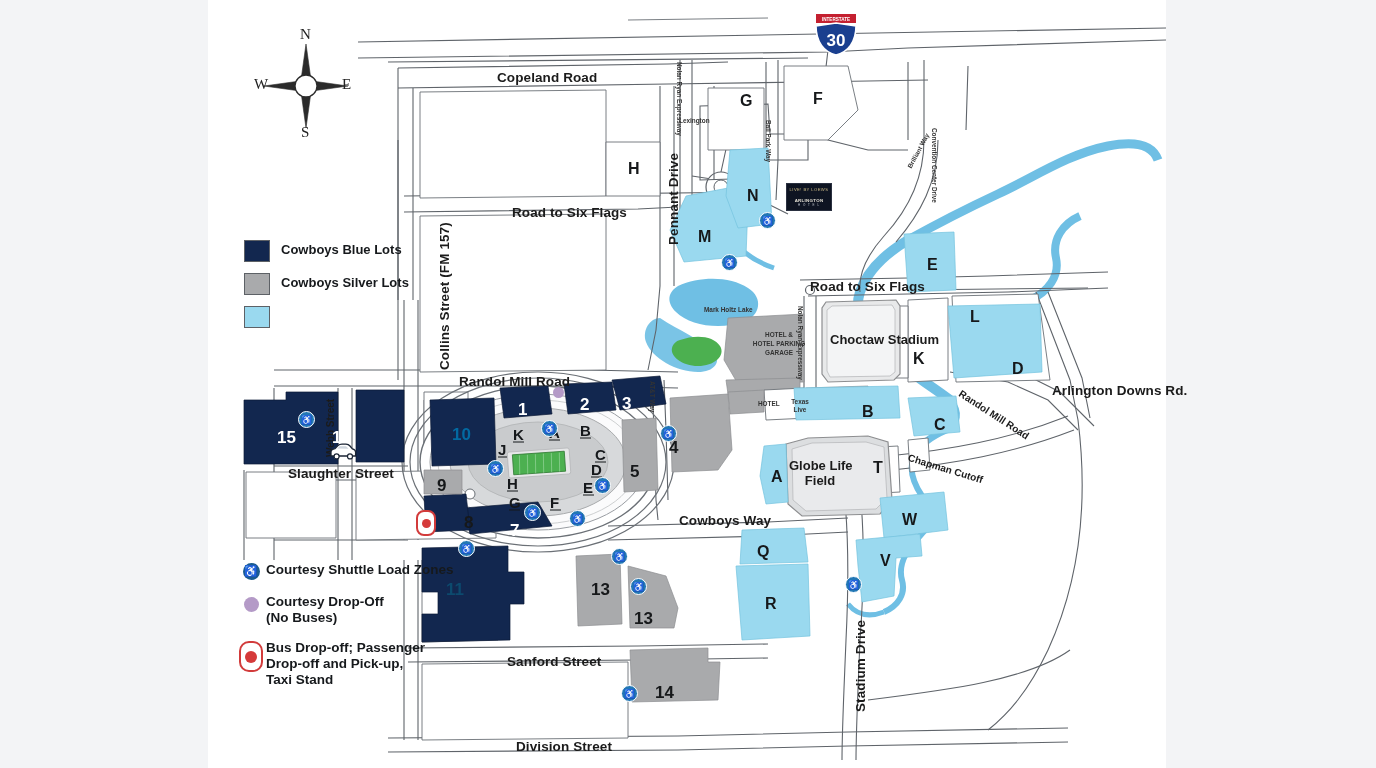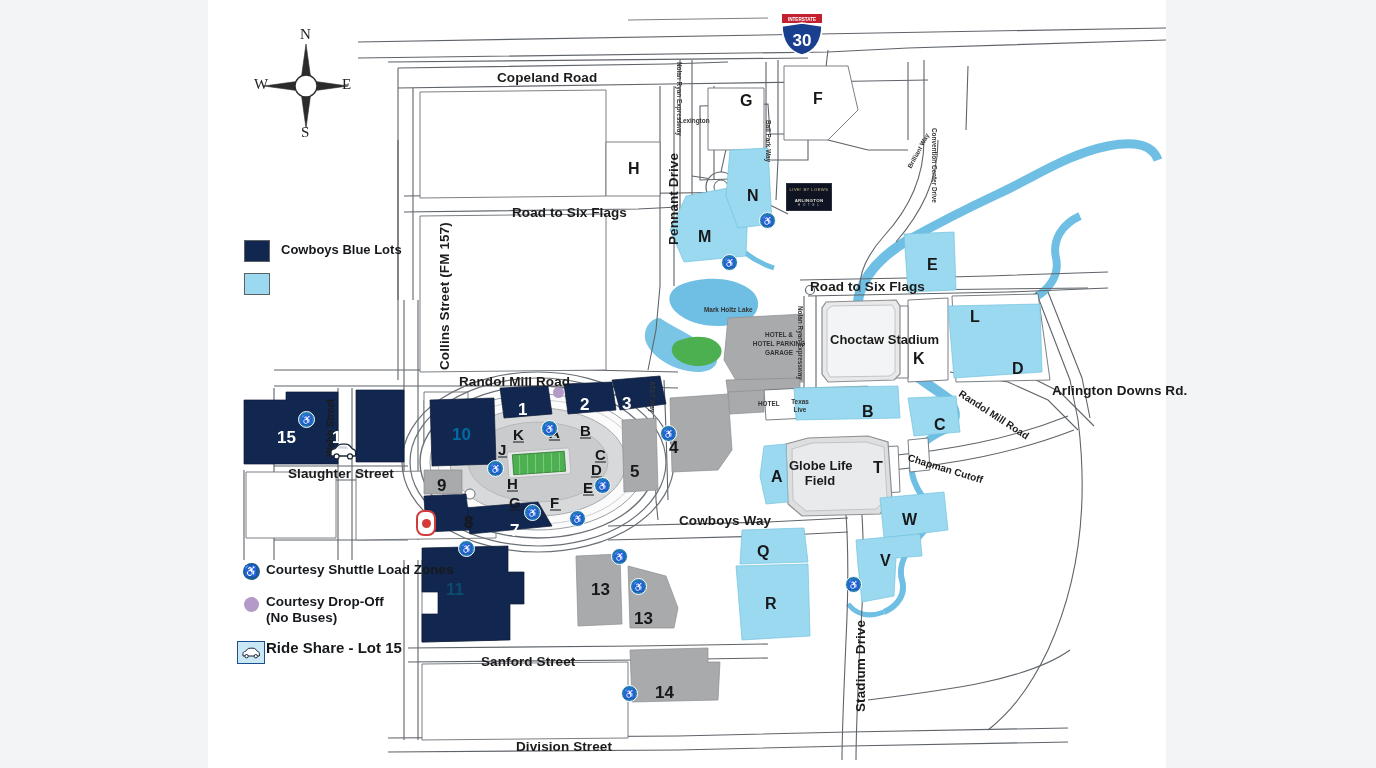--- a/index.html
+++ b/index.html
@@ -28,21 +28,21 @@
   .lb-row{display:flex;align-items:flex-start;margin-bottom:14px;}
   .lb-ico{width:30px;flex:none;display:flex;justify-content:center;align-items:flex-start;padding-top:1px;}
   .lb-txt{font-size:13.5px;font-weight:bold;color:#16191c;line-height:16px;}
   .cshuttle{width:17px;height:17px;border-radius:50%;background:#1b5c8e;display:flex;align-items:center;justify-content:center;color:#fff;font-size:11px;line-height:1;}
   .pdrop{width:15px;height:15px;border-radius:50%;background:#b49ac7;margin-top:2px;}
   .busdrop{width:20px;height:27px;border-radius:10px;border:2px solid #d23b3b;display:flex;align-items:center;justify-content:center;}
   .busdrop i{width:12px;height:12px;border-radius:50%;background:#d53a3a;display:block;}
   .rideshare{width:26px;height:21px;background:#c9e7f5;border:1.5px solid #1b4d8f;display:flex;align-items:center;justify-content:center;}
   .compass{position:absolute;left:256px;top:36px;width:100px;height:100px;}
   .cdir{position:absolute;font-family:"Liberation Serif",serif;font-size:15px;color:#222;}
-  .shield{position:absolute;left:778px;top:14px;width:48px;height:42px;}
+  .shield{position:absolute;left:812px;top:14px;width:48px;height:42px;}
   .hotelsign{position:absolute;left:786px;top:183px;width:44px;height:26px;background:#0e1422;border:1px solid #2a3040;}
   .hotelsign .hs1{position:absolute;left:0;right:0;top:3px;text-align:center;color:#cdbb86;font-size:4.2px;letter-spacing:.4px;}
   .hotelsign .hs2{position:absolute;left:0;right:0;top:14px;text-align:center;color:#e6e2d6;font-size:4.4px;font-weight:bold;letter-spacing:.3px;}
   .hotelsign .hs3{position:absolute;left:0;right:0;top:19px;text-align:center;color:#bfc4cc;font-size:3px;letter-spacing:1px;}
   .shuttle-dot{position:absolute;width:15px;height:15px;border-radius:50%;background:#2277b5;border:1px solid #fff;color:#fff;font-size:9px;display:flex;align-items:center;justify-content:center;}
   .car-ico{position:absolute;}
   .bus-ico{position:absolute;width:16px;height:22px;border-radius:8px;border:2px solid #d23b3b;display:flex;align-items:center;justify-content:center;background:#fff;}
   .bus-ico i{width:9px;height:9px;border-radius:50%;background:#d53a3a;}
   .pdrop-ico{position:absolute;width:11px;height:11px;border-radius:50%;background:#b49ac7;}
 </style>
@@ -341,21 +341,21 @@
     <div class="hs3">H O T E L</div>
   </div>
 
   <div class="lbl road" style="left:497px;top:70px;">Copeland Road</div>
   <div class="lbl road" style="left:512px;top:205px;">Road to Six Flags</div>
   <div class="lbl road" style="left:810px;top:279px;">Road to Six Flags</div>
   <div class="lbl road" style="left:459px;top:374px;">Randol Mill Road</div>
   <div class="lbl road" style="left:1052px;top:383px;">Arlington Downs Rd.</div>
   <div class="lbl road" style="left:679px;top:513px;">Cowboys Way</div>
   <div class="lbl road" style="left:288px;top:466px;">Slaughter Street</div>
-  <div class="lbl road" style="left:481px;top:654px;text-align:center;">Sanford Street</div>
+  <div class="lbl road" style="left:507px;top:654px;text-align:center;">Sanford Street</div>
   <div class="lbl road" style="left:516px;top:739px;">Division Street</div>
 
   <div class="lbl road rot90" style="left:437px;top:370px;">Collins Street (FM 157)</div>
   <div class="lbl roadsm rot90" style="left:325px;top:457px;">Webb Street</div>
   <div class="lbl road rot90" style="left:666px;top:245px;">Pennant Drive</div>
   <div class="lbl road rot90" style="left:853px;top:712px;">Stadium Drive</div>
 
   <div class="lbl tiny rotneg" style="left:683px;top:62px;">Nolan Ryan Expressway</div>
   <div class="lbl tiny rotneg" style="left:804px;top:306px;">Nolan Ryan Expressway</div>
   <div class="lbl tiny rotneg" style="left:772px;top:120px;">Ball Park Way</div>
@@ -448,20 +448,24 @@
       <circle cx="22" cy="13.4" r="2.5" fill="#ffffff" stroke="#1b2535" stroke-width="1.2"></circle>
     </svg>
   </div>
 
   <div id="legend-top">
     <div class="lg-row">
       <div class="sw" style="background:#12274f;"></div>
       <div class="lg-txt">Cowboys Blue Lots</div>
     </div>
     <div class="lg-row">
+      <div class="sw" style="background:#a9aaac;"></div>
+      <div class="lg-txt">Cowboys Silver Lots</div>
+    </div>
+    <div class="lg-row">
       <div class="sw" style="background:#9ad9ef;"></div>
     </div>
   </div>
 
   <div id="legend-bot">
     <div class="lb-row">
       <div class="lb-ico">
           <div class="cshuttle">♿</div>
         </div>
       <div class="lb-txt">Courtesy Shuttle Load Zones</div>
@@ -470,25 +474,25 @@
       <div class="lb-ico">
           <div class="pdrop"></div>
         </div>
       <div class="lb-txt">
         <span>Courtesy Drop-Off</span><br>
         <span>(No Buses)</span>
       </div>
     </div>
     <div class="lb-row">
       <div class="lb-ico">
-        <div class="rideshare">
-          <svg width="20" height="12" viewBox="0 0 20 12">
-            <path d="M2 9 L 2 6.4 C 2 5.2,3.2 4.6,4.4 4.4 L 6.4 2.2 C 7.2 1.4,8.2 1.2,9.2 1.2 L 12 1.2 C 13.2 1.2,14.2 1.6,14.8 2.4 L 16.4 4.4 C 17.6 4.8,18.4 5.4,18.4 6.6 L 18.4 9 Z" fill="#ffffff" stroke="#1b2535" stroke-width="1"></path>
-            <circle cx="5.6" cy="9.2" r="1.7" fill="#fff" stroke="#1b2535" stroke-width="1"></circle>
-            <circle cx="14.8" cy="9.2" r="1.7" fill="#fff" stroke="#1b2535" stroke-width="1"></circle>
-          </svg>
+          <div class="busdrop">
+            <i></i>
+          </div>
         </div>
+      <div class="lb-txt">
+        <span>Bus Drop-off; Passenger</span><br>
+        <span>Drop-off and Pick-up,</span><br>
+        <span>Taxi Stand</span>
       </div>
-      <div class="lb-txt" style="font-size:15px;">Ride Share - Lot 15</div>
     </div>
   </div>
 
 </div>
 
 </body></html>

